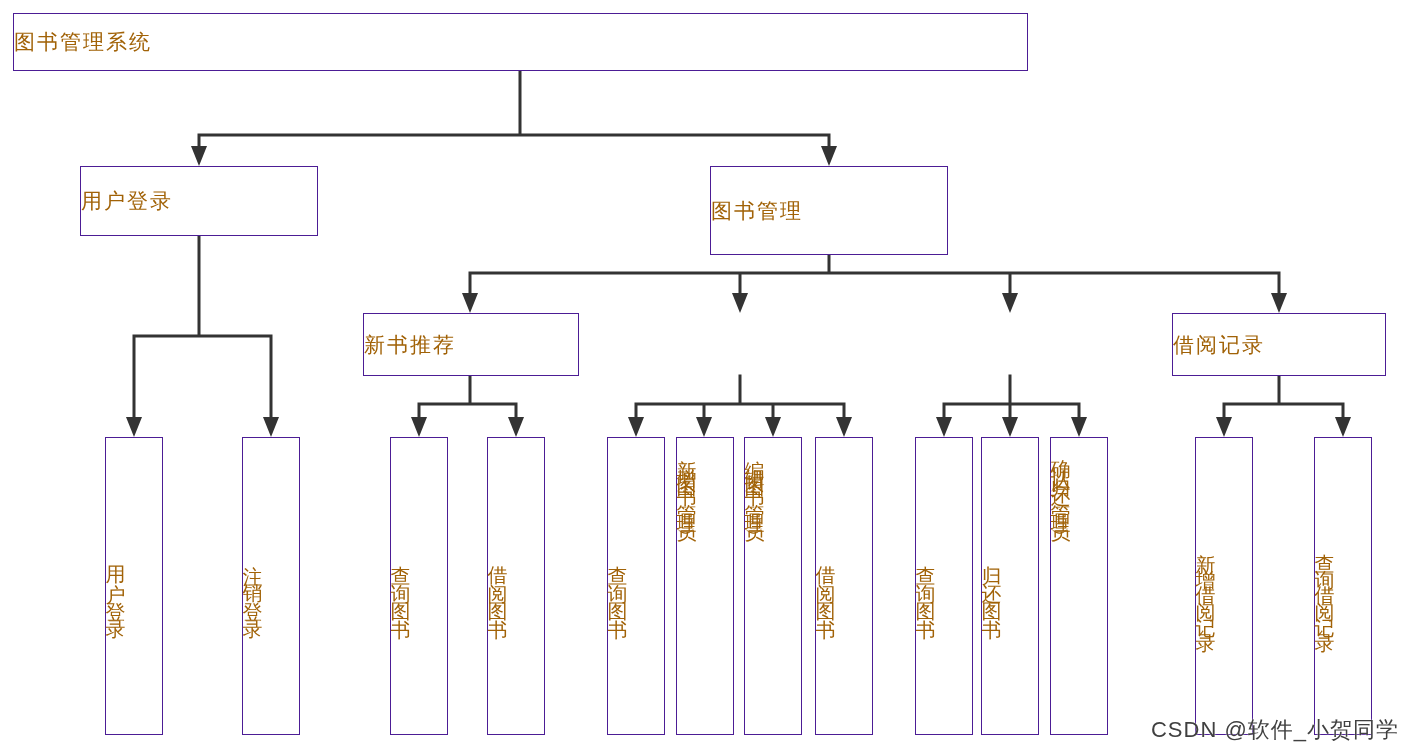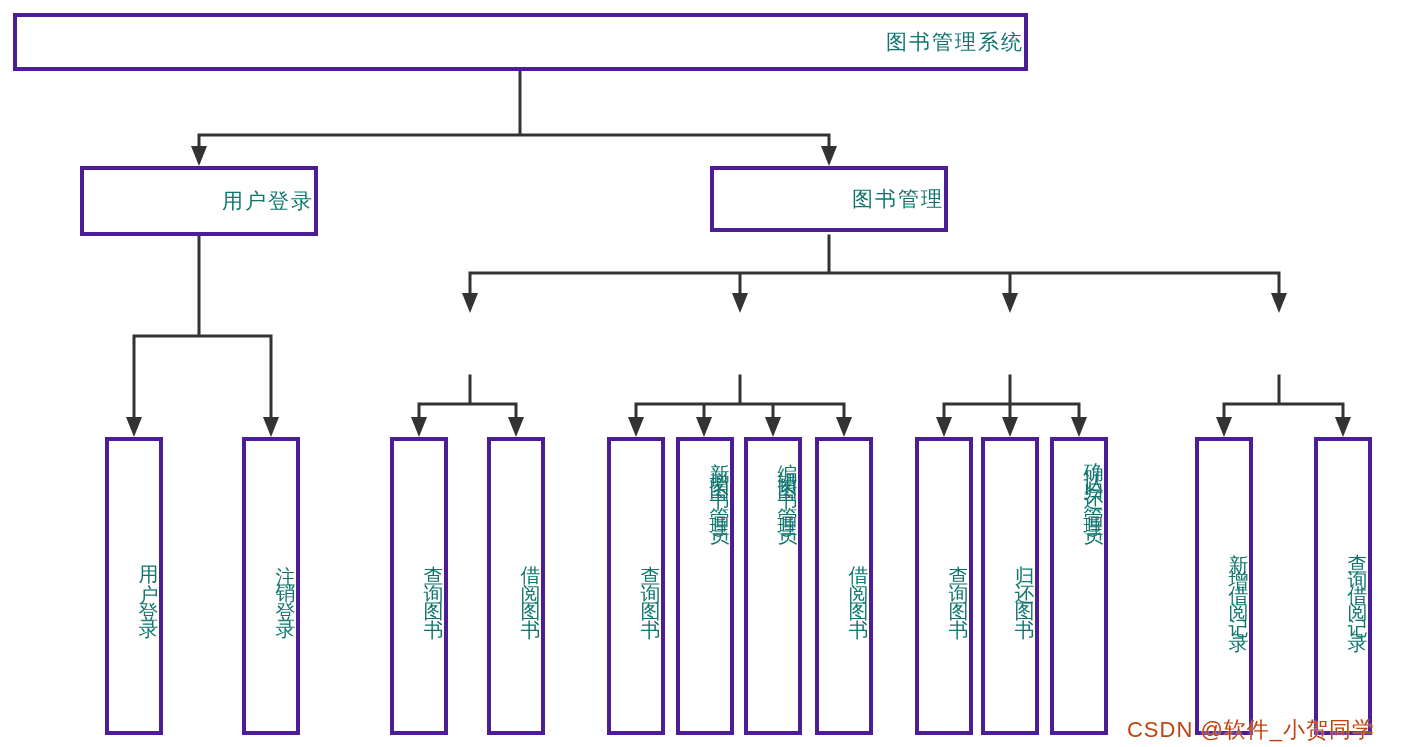--- a/index.html
+++ b/index.html
@@ -2,28 +2,28 @@
 <html><head>
 <meta charset="utf-8">
 <style>
   html,body { margin:0; padding:0; background:#ffffff; }
   #stage {
     position:relative; width:1405px; height:747px; background:#ffffff;
     font-family:"Liberation Sans", sans-serif; overflow:hidden;
   }
   #connectors { position:absolute; left:0; top:0; z-index:0; }
   .box {
-    position:absolute; background:#ffffff; border:4px solid #4c1d95;
-    box-sizing:border-box; display:flex; align-items:center; justify-content:flex-end;
-    color:#0f766e; z-index:1;
+    position:absolute; background:#ffffff; border:1px solid #4c1d95;
+    box-sizing:border-box; display:flex; align-items:center; justify-content:flex-start;
+    color:#a16207; z-index:1;
   }
   .hlabel { letter-spacing:2px; font-size:21px; white-space:nowrap; }
   .root  { left:13px;  top:13px;  width:1015px; height:58px; }
   .l2a   { left:80px;  top:166px; width:238px;  height:70px; }
-  .l2b   { left:710px; top:166px; width:238px;  height:66px; }
+  .l2b   { left:710px; top:166px; width:238px;  height:89px; }
   .l3    { top:313px;  height:63px; }
   .l3-1  { left:363px;  width:216px; }
   .l3-2  { left:633px;  width:215px; }
   .l3-3  { left:903px;  width:214px; }
   .l3-4  { left:1172px; width:214px; }
   .leaf  { top:437px; height:298px; width:58px; font-size:20px; }
   .leaf.from-top { align-items:flex-start; }
   .leaf.from-top .vtext { padding-top:6px; }
   .vtext {
     writing-mode:vertical-rl; text-orientation:mixed; white-space:nowrap;
@@ -31,22 +31,22 @@
   }
   .ls-4 { letter-spacing:18px; }
   .ls-6 { letter-spacing:16px; }
   .ls-9 { letter-spacing:9px;  }
   .a1 { left:105px; }  .a2 { left:242px; }
   .b1 { left:390px; }  .b2 { left:487px; }
   .c1 { left:607px; }  .c2 { left:676px; } .c3 { left:744px; } .c4 { left:815px; }
   .d1 { left:915px; }  .d2 { left:981px; } .d3 { left:1050px; }
   .e1 { left:1195px; } .e2 { left:1314px; }
   .watermark {
-    position:absolute; right:30px; bottom:2px; z-index:2;
-    font-size:22px; color:#c2410c; letter-spacing:1px;
+    position:absolute; right:6px; bottom:2px; z-index:2;
+    font-size:22px; color:#404040; letter-spacing:1px;
     text-shadow:0 0 2px #ffffff; white-space:nowrap;
   }
 </style>
 </head>
 <body>
 
 <div id="stage">
 
   <svg id="connectors" width="1405" height="747" viewBox="0 0 1405 747">
     <path fill="none" stroke="#333333" stroke-width="3" stroke-linecap="square" d="M520 70 V135 M199 135 H829 M199 135 V150 M829 135 V150
@@ -83,20 +83,26 @@
     <span class="hlabel">图书管理系统</span>
   </div>
 
   <div class="box l2a">
     <span class="hlabel">用户登录</span>
   </div>
   <div class="box l2b">
     <span class="hlabel">图书管理</span>
   </div>
 
+  <div class="box l3 l3-1">
+    <span class="hlabel">新书推荐</span>
+  </div>
+  <div class="box l3 l3-4">
+    <span class="hlabel">借阅记录</span>
+  </div>
 
   <div class="box leaf a1">
     <span class="vtext ls-4">用户登录</span>
   </div>
   <div class="box leaf a2">
     <span class="vtext ls-4">注销登录</span>
   </div>
 
   <div class="box leaf b1">
     <span class="vtext ls-4">查询图书</span>

